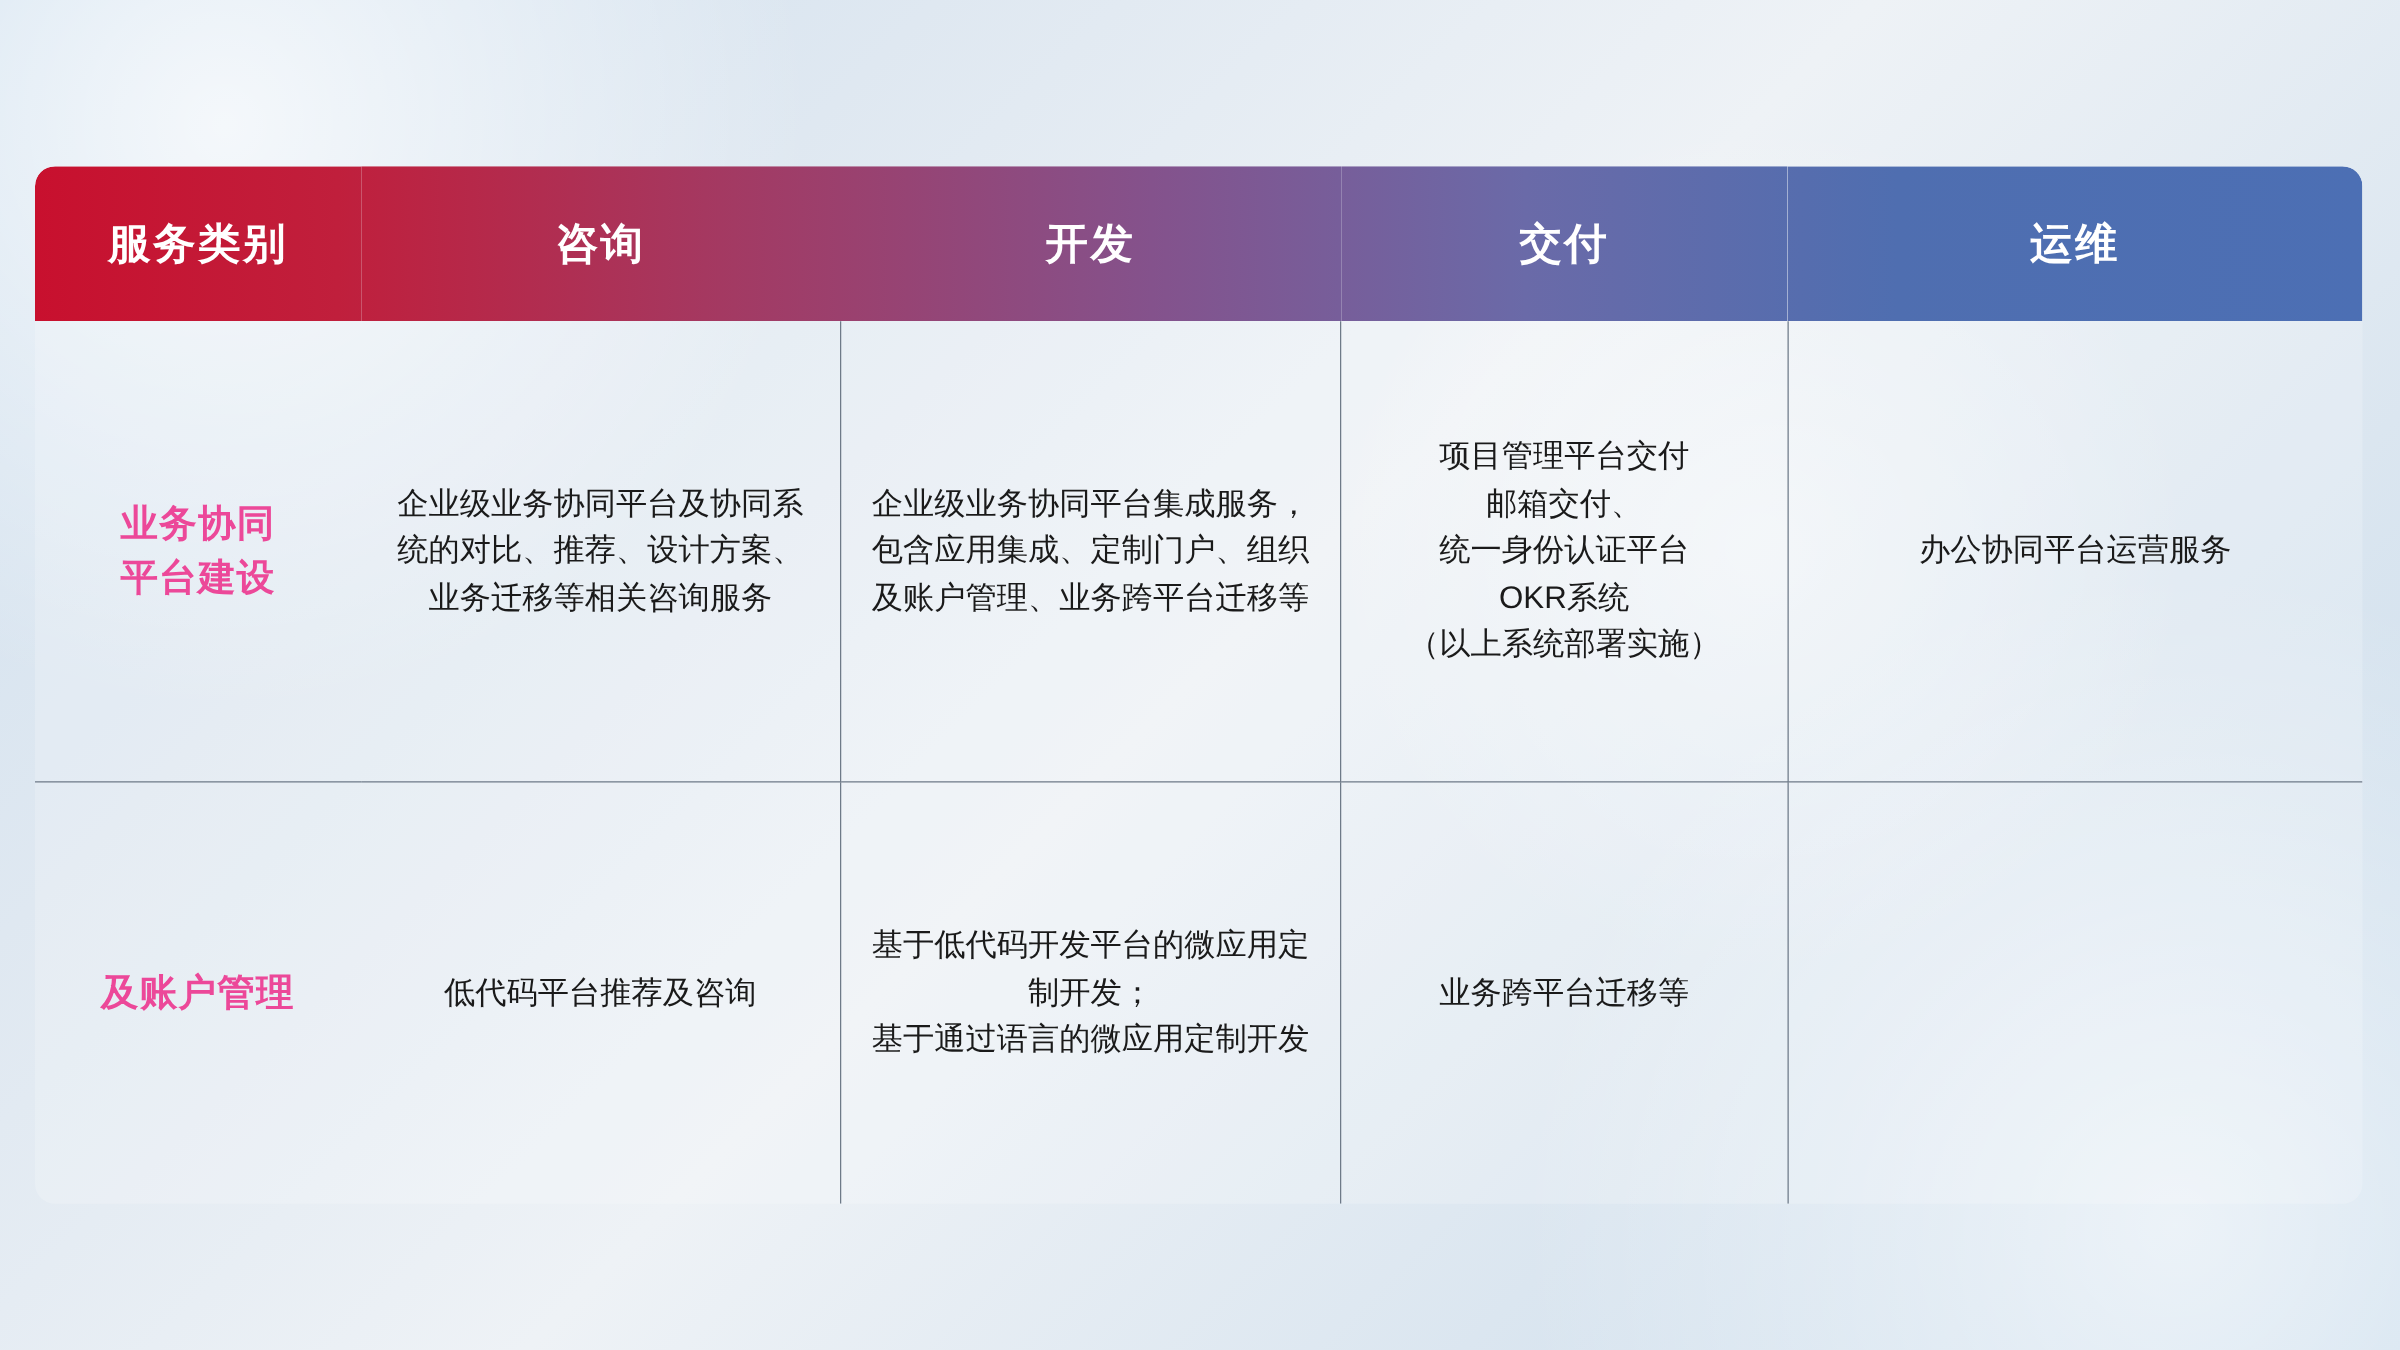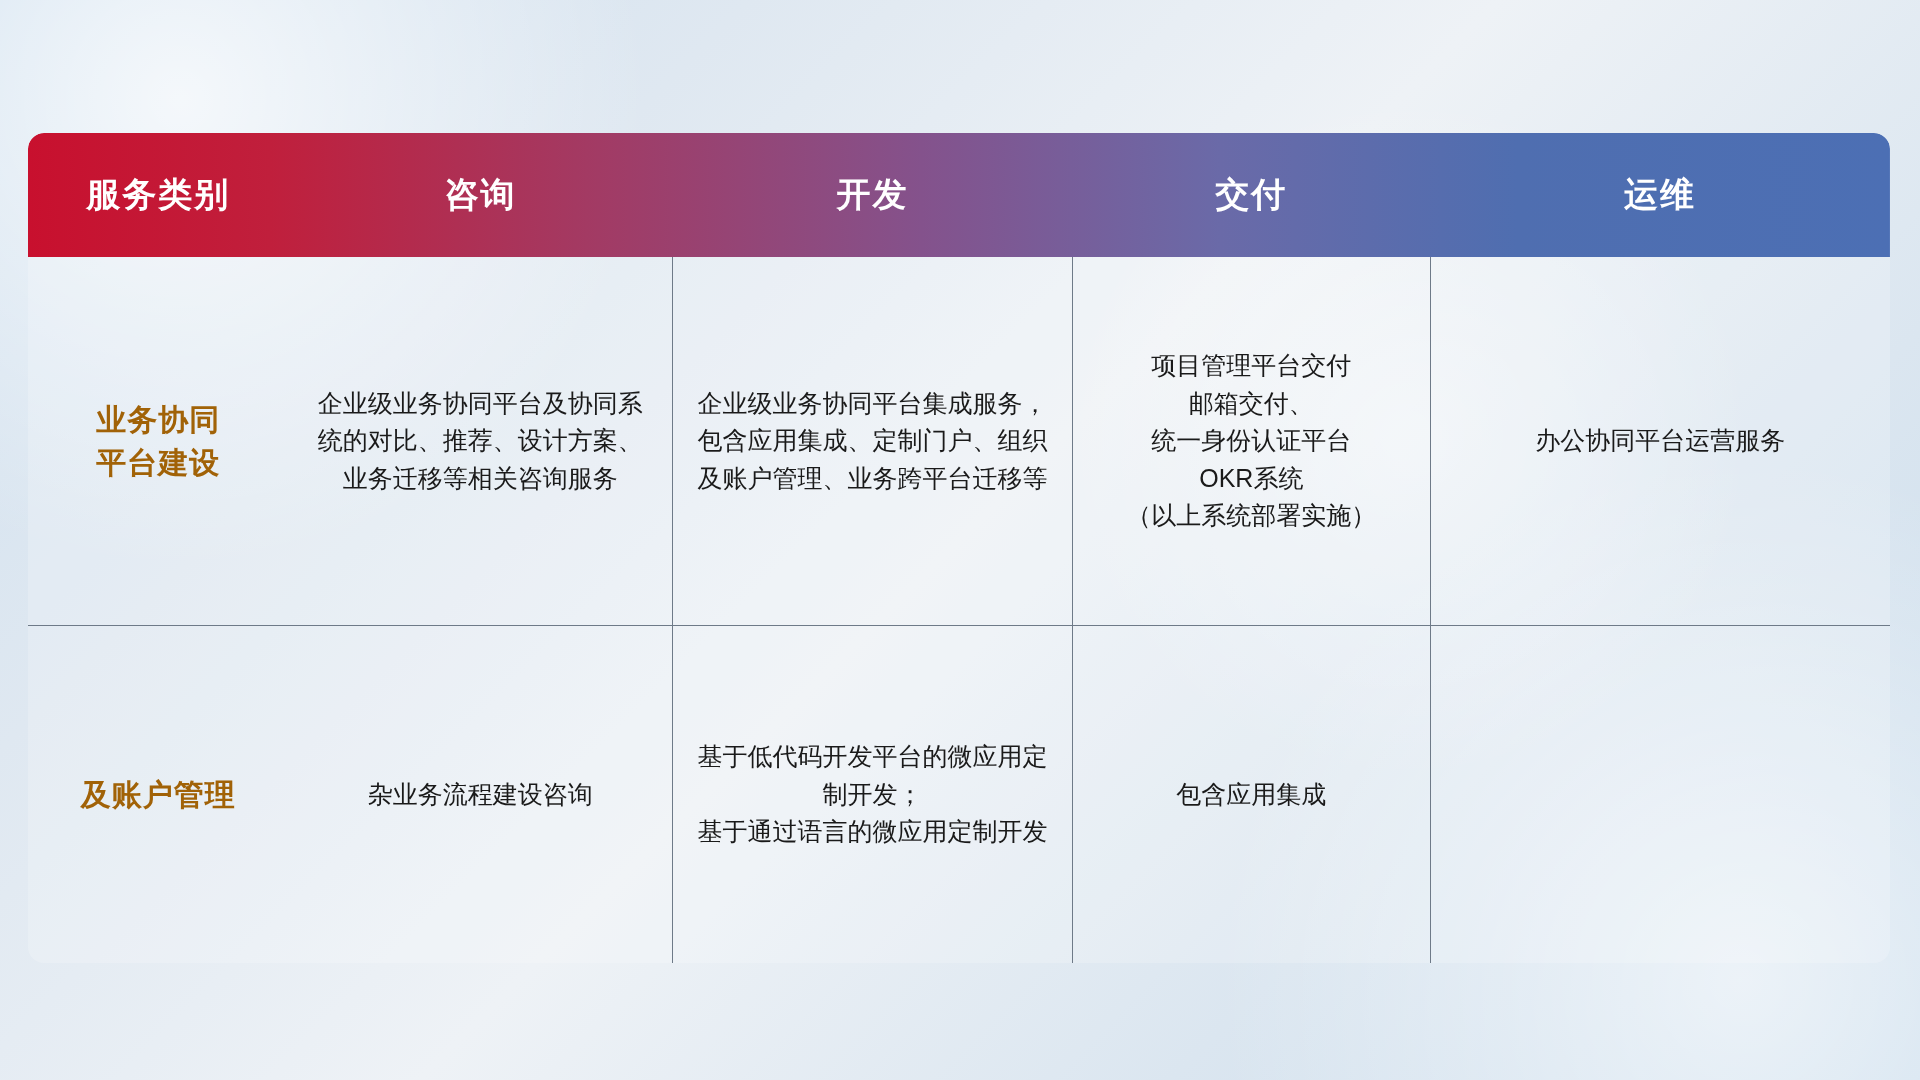--- a/index.html
+++ b/index.html
@@ -91,21 +91,21 @@
     padding: 6px 20px;
     box-sizing: border-box;
     border-right: 1.5px solid #6e7a88;
     border-bottom: 1.5px solid #6e7a88;
   }
   tbody tr:last-child td { border-bottom: none; }
   tbody td:last-child { border-right: none; }
 
   
   tbody td.cat {
-    color: #a16207;
+    color: #ec4899;
     font-weight: bold;
     font-size: 30px;
     line-height: 1.45;
     letter-spacing: 1px;
     border-right: none;
   }
   tbody tr td.cat + td { border-left: none; margin-top: 42px; }
 
   
   tbody tr td.cat { border-bottom: 1.5px solid #6e7a88; }
@@ -174,29 +174,29 @@
             </td>
           <td>
               <span class="cell-text">办公协同平台运营服务</span>
             </td>
         </tr>
         <tr class="r3">
           <td class="cat">
               <span class="cell-text">及账户管理</span>
             </td>
           <td>
-              <span class="cell-text">杂业务流程建设咨询</span>
+              <span class="cell-text">低代码平台推荐及咨询</span>
             </td>
           <td>
               <span class="cell-text">基于低代码开发平台的微应用定
 制开发；
 基于通过语言的微应用定制开发</span>
             </td>
           <td>
-              <span class="cell-text">包含应用集成</span>
+              <span class="cell-text">业务跨平台迁移等</span>
             </td>
           <td>
               <span class="cell-text"></span>
             </td>
         </tr>
       </tbody>
     </table>
   </div>
 </div>
 

